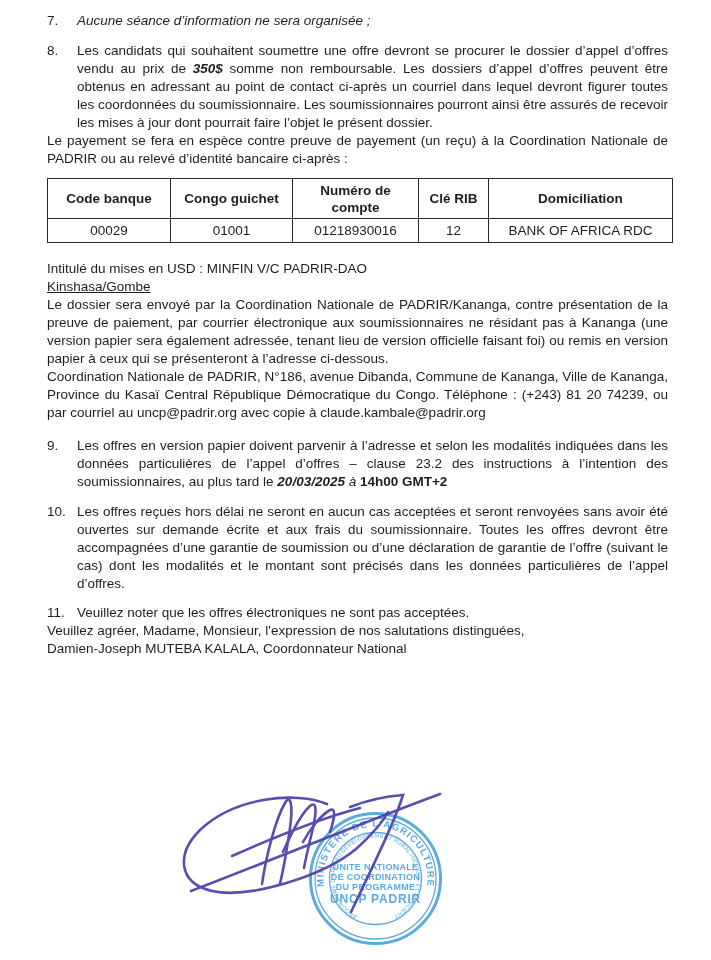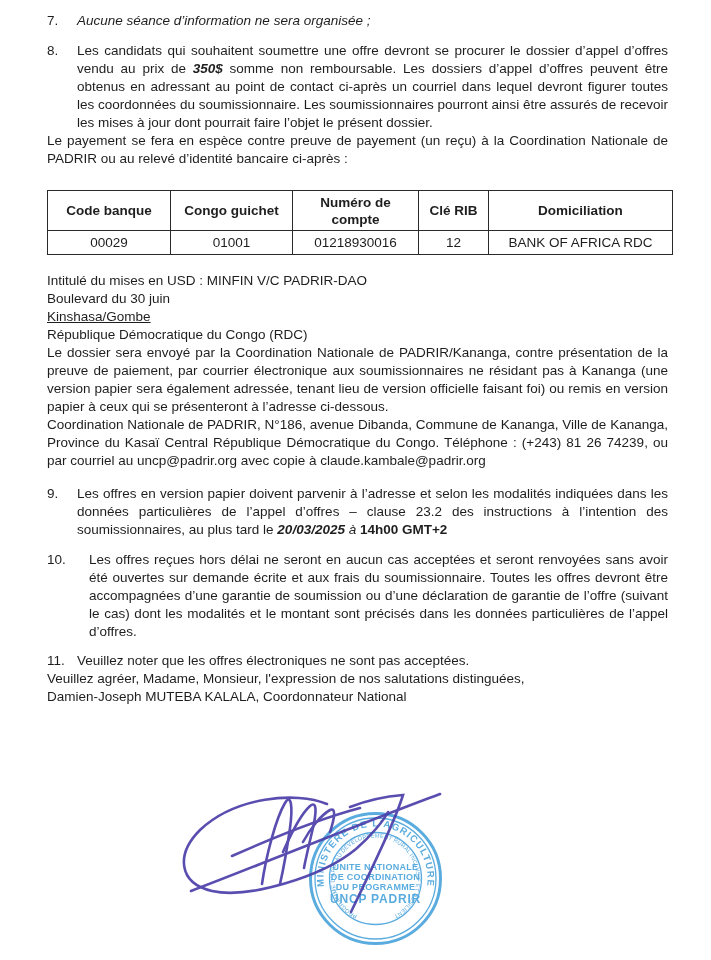--- a/index.html
+++ b/index.html
@@ -27,42 +27,42 @@
   .u{text-decoration:underline;}
   .justify{text-align:justify;}
   p.para{margin:0;}
   .list-item{display:flex;margin:0;}
   .list-item .num{flex:none;width:30px;}
   .list-item .li-text{flex:1;}
   .mt-item8{margin-top:12px;}
   .mt-payment{margin-top:18px;}
   table.bank{
     border-collapse:collapse;
-    margin-top:22px;
+    margin-top:10px;
     table-layout:fixed;
     width:625px;
   }
   table.bank th, table.bank td{
     border:1.6px solid var(--border);
     text-align:center;
     vertical-align:middle;
     padding:1px 3px;
     font-size:13.5px;
     line-height:17px;
     overflow:hidden;
   }
   table.bank th{font-weight:bold;height:37px;}
   table.bank td{height:21px;}
   .bank-details{margin-top:17px;}
   .bd-line{line-height:18px;}
   .swift{margin-left:48px;}
   .mt-dossier{margin-top:22px;}
   .mt-contact{margin-top:24px;}
   .mt-item9{margin-top:15px;}
-  .mt-item10{margin-top:12px;gap:12px;}
+  .mt-item10{margin-top:12px;}
   .mt-item11{margin-top:11px;}
   .mt-closing{margin-top:16px;}
   .mt-signatory{margin-top:28px;}
   .sig-overlay{
     position:absolute;
     left:140px;top:778px;
     width:380px;height:182px;
     pointer-events:none;
   }
   .stamp-arc-outer{
@@ -127,28 +127,26 @@
           <td>01001</td>
           <td>01218930016</td>
           <td>12</td>
           <td>BANK OF AFRICA RDC</td>
         </tr>
       </tbody>
     </table>
 
     <div class="bank-details">
       <div class="bd-line">Intitulé du mises en USD : MINFIN V/C PADRIR-DAO</div>
-      <div class="bd-line">Boulevard du 30 juin</div>
       <div class="bd-line u">Kinshasa/Gombe</div>
-      <div class="bd-line">République Démocratique du Congo (RDC)</div>
     </div>
 
     <p class="para justify mt-dossier">Le dossier sera envoyé par la Coordination Nationale de PADRIR/Kananga, contre présentation de la preuve de paiement, par courrier électronique aux soumissionnaires ne résidant pas à Kananga (une version papier sera également adressée, tenant lieu de version officielle faisant foi) ou remis en version papier à ceux qui se présenteront à l’adresse ci-dessous.</p>
 
-    <p class="para justify mt-contact">Coordination Nationale de PADRIR, N°186, avenue Dibanda, Commune de Kananga, Ville de Kananga, Province du Kasaï Central République Démocratique du Congo. Téléphone : (+243) 81 26 74239, ou par courriel au uncp@padrir.org avec copie à claude.kambale@padrir.org</p>
+    <p class="para justify mt-contact">Coordination Nationale de PADRIR, N°186, avenue Dibanda, Commune de Kananga, Ville de Kananga, Province du Kasaï Central République Démocratique du Congo. Téléphone : (+243) 81 20 74239, ou par courriel au uncp@padrir.org avec copie à claude.kambale@padrir.org</p>
 
     <div class="list-item mt-item9">
       <span class="num">9.</span>
       <div class="li-text justify"><span>Les offres en version papier doivent parvenir à l’adresse et selon les modalités indiquées dans les données particulières de l’appel d’offres – clause 23.2 des instructions à l’intention des soumissionnaires, au plus tard le </span><span class="b i">20/03/2025</span><span class="i"> à </span><span class="b">14h00 GMT+2</span></div>
     </div>
 
     <div class="list-item mt-item10">
       <span class="num">10.</span>
       <div class="li-text justify"><span>Les offres reçues hors délai ne seront en aucun cas acceptées et seront renvoyées sans avoir été ouvertes sur demande écrite et aux frais du soumissionnaire. Toutes les offres devront être accompagnées d’une garantie de soumission ou d’une déclaration de garantie de l’offre (suivant le cas) dont les modalités et le montant sont précisés dans les données particulières de l’appel d’offres.</span></div>
     </div>

